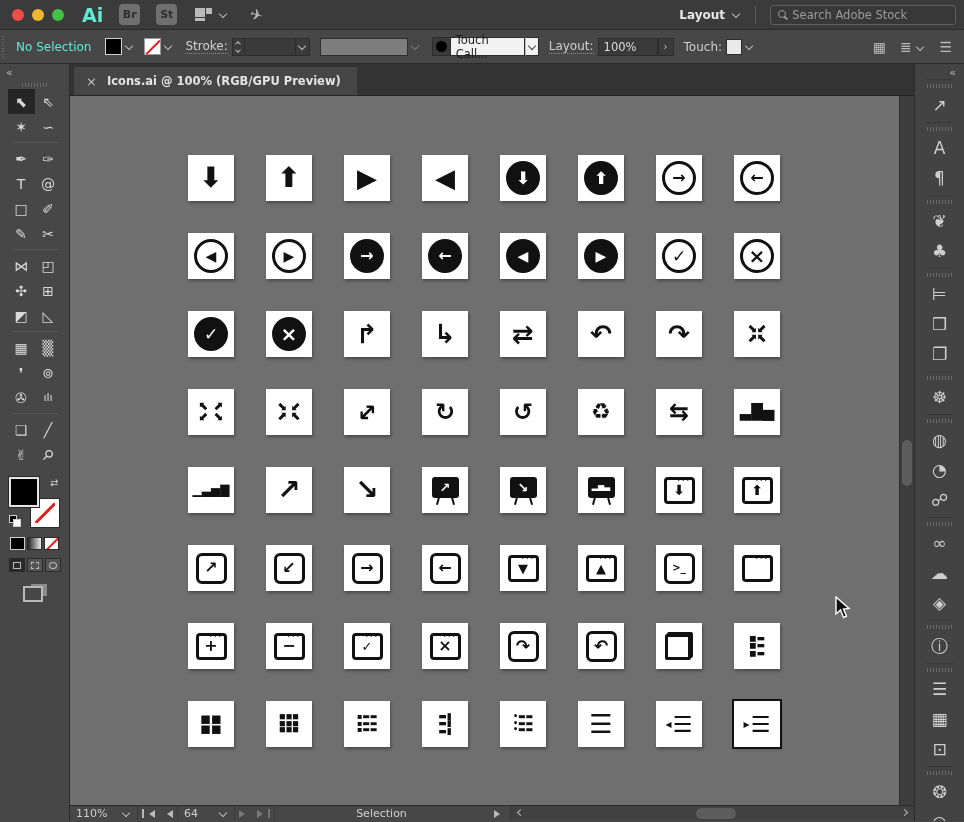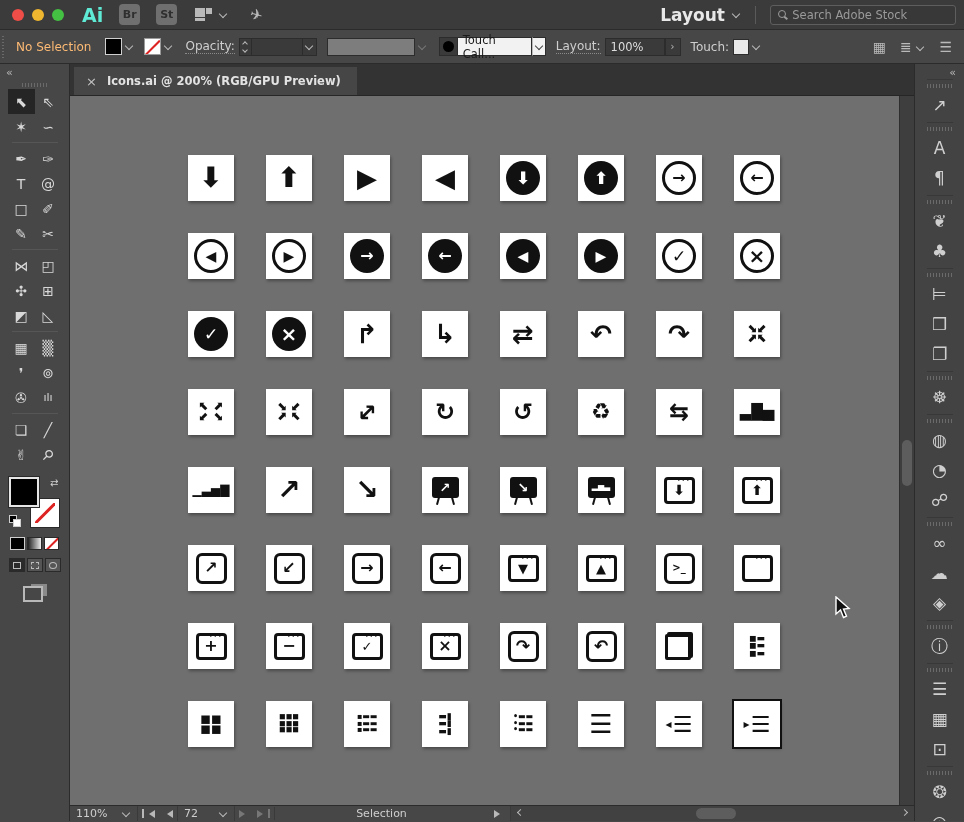--- a/index.html
+++ b/index.html
@@ -23,34 +23,34 @@
   .traffic { display:flex; gap:8px; margin-left:4px; }
   .traffic span { width:12px; height:12px; border-radius:50%; display:inline-block; }
   #app-logo { font-size:19px; font-weight:bold; color:#5eead4; margin-left:18px; letter-spacing:0; }
   .tb-btn { width:21px; height:21px; background:#6f6f6f; color:#2f2f2f; font-size:11px; font-weight:bold;
      border-radius:4px; display:flex; align-items:center; justify-content:center; margin-left:16px; }
   #ws-icon { margin-left:18px; display:flex; align-items:center; gap:5px; }
   #ws-icon .pane { width:18px; height:13px; display:grid; grid-template-columns:10px 6px; gap:1px; }
   #ws-icon .pane i { background:#b9b9b9; } #ws-icon .pane i:nth-child(2){ height:6px; }
   #rocket-icon { margin-left:22px; color:#b9b9b9; font-size:15px; transform:rotate(15deg); }
   #tb-right { margin-left:auto; display:flex; align-items:center; }
-  #layout-menu { font-size:17px; font-weight:bold; color:#e8e8e8; display:flex; align-items:center; gap:6px; }
+  #layout-menu { font-size:12px; font-weight:bold; color:#e8e8e8; display:flex; align-items:center; gap:6px; }
   .vsep { width:1px; height:18px; background:#5a5a5a; margin:0 14px; }
   #stock-search { width:186px; height:20px; background:#383838; border:1px solid #5e5e5e; border-radius:3px;
      display:flex; align-items:center; gap:6px; padding:0 7px; }
   #stock-search input { background:transparent; border:none; outline:none; color:#a4a4a4;
      font-size:11.5px; width:100%; font-family:inherit; }
   #stock-search input::placeholder { color:#9a9a9a; }
 
   
   #controlbar { height:34px; background:#474747; border-bottom:1px solid #2b2b2b;
      display:flex; align-items:center; font-size:12px; }
   .grip-v { width:7px; height:22px; margin:0 6px 0 2px;
      background:repeating-linear-gradient(#6a6a6a 0 1px, transparent 1px 3px); width:2px; }
-  #no-selection { color:#fdba74; margin:0 14px 0 6px; white-space:nowrap; }
+  #no-selection { color:#5eead4; margin:0 14px 0 6px; white-space:nowrap; }
   .swatch { width:17px; height:17px; border:1px solid #9a9a9a; display:inline-block; vertical-align:middle; }
   .swatch.fill { background:#000; border-color:#cfcfcf; }
   .swatch.none { background:#fff; position:relative; overflow:hidden; }
   .swatch.none::before { content:""; position:absolute; left:-3px; right:-3px; top:50%; height:2px;
      background:#d22; transform:rotate(-45deg); }
   .dd { display:inline-flex; align-items:center; justify-content:center; width:14px; height:17px; }
   .lbl { color:#cfcfcf; border-bottom:1px dotted #8a8a8a; margin:0 4px 0 10px; white-space:nowrap; }
   .field { height:18px; background:#3a3a3a; border:1px solid #2c2c2c; color:#ddd; display:inline-flex;
      align-items:center; padding:0 5px; font-size:11.5px; }
   .stepper { display:inline-flex; flex-direction:column; justify-content:center; height:18px; width:12px;
@@ -222,21 +222,21 @@
   <span class="grip-v"></span>
   <span id="no-selection">No Selection</span>
   <span class="swatch fill"></span>
   <span class="dd">
       <span class="chev"></span>
     </span>
   <span class="swatch none" style="margin-left:8px"></span>
   <span class="dd">
       <span class="chev"></span>
     </span>
-  <span class="lbl">Opacity:</span>
+  <span class="lbl">Stroke:</span>
   <span class="stepper">
     <span class="chev up"></span>
       <span class="chev"></span>
   </span>
   <span class="field" style="width:52px"></span>
   <span class="dd" style="background:#3a3a3a;border:1px solid #2c2c2c;border-left:none;height:18px">
       <span class="chev"></span>
     </span>
   <span id="profile-dd" style="margin-left:10px"></span>
   <span class="dd">
@@ -333,21 +333,21 @@
           <i></i>
         </span>
     </div>
     <span id="screen-mode"></span>
   </div>
 
   <div id="center">
     <div id="tabbar">
       <div id="doc-tab">
         <span class="x">×</span>
-        <span>Icons.ai @ 200% (RGB/GPU Preview)</span>
+        <span>Icons.ai @ 100% (RGB/GPU Preview)</span>
       </div>
     </div>
     <div id="canvas">
       <div id="icon-grid">
           <div class="tile">
             <span class="g" style="font-size: 28px;">⬇</span>
           </div>
           <div class="tile">
             <span class="g" style="font-size: 28px;">⬆</span>
           </div>
@@ -655,21 +655,21 @@
         <span class="chev"></span>
       </span>
       <span class="nav-ic">
           <span class="bar-l"></span>
           <span class="tri-l"></span>
         </span>
       <span class="nav-ic">
           <span class="tri-l"></span>
         </span>
       <span id="ab-field">
-        <span>72</span>
+        <span>64</span>
         <span class="chev"></span>
       </span>
       <span class="nav-ic dim">
           <span class="tri-r"></span>
         </span>
       <span class="nav-ic dim">
           <span class="tri-r"></span>
           <span class="bar-r"></span>
         </span>
       <span id="status-label">Selection</span>

